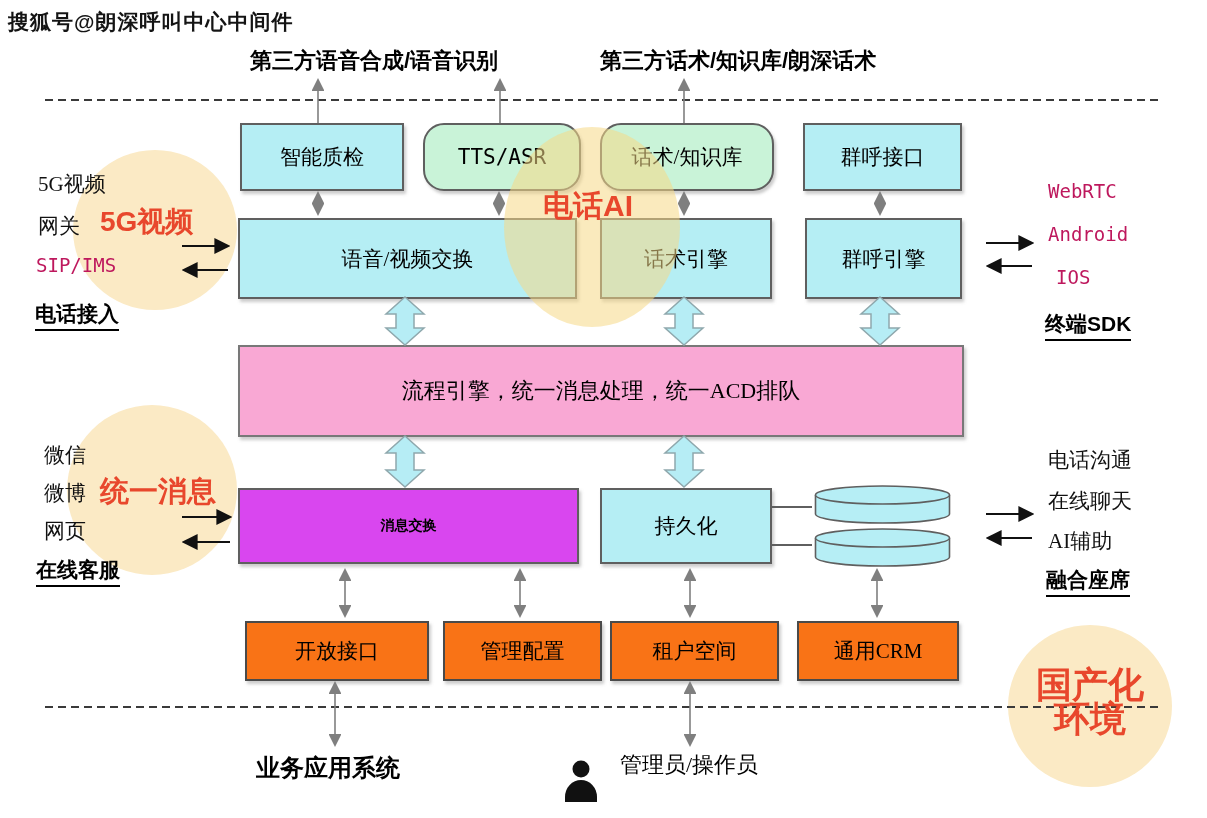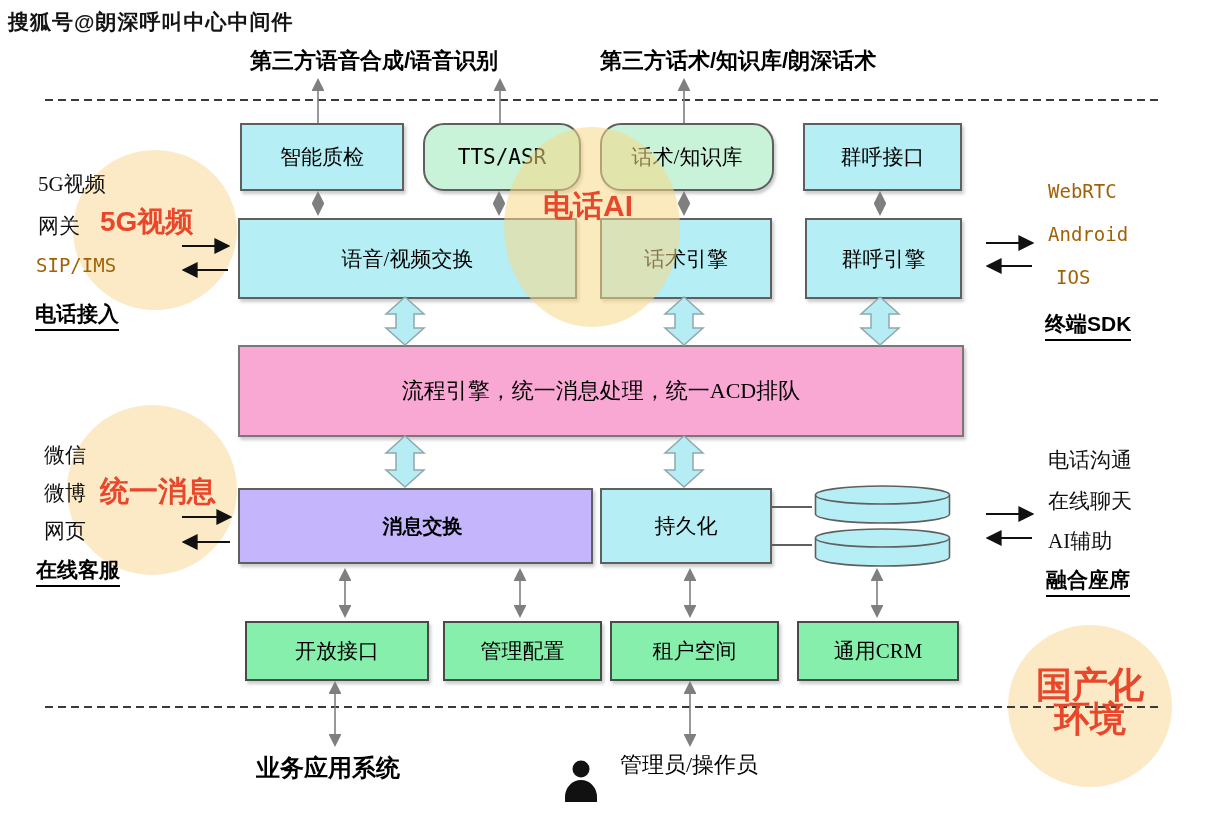--- a/index.html
+++ b/index.html
@@ -9,29 +9,29 @@
   .ycircle{position:absolute;border-radius:50%;background:#fbeac5;z-index:0;}
   .ycircle.translucent{background:rgba(246,216,134,0.55);z-index:2;}
   
   .box{position:absolute;display:flex;align-items:center;justify-content:center;
        border:2px solid #5f5f5f;box-shadow:2px 3px 3px rgba(110,110,110,0.35);
        font-family:"Liberation Serif","DejaVu Serif",serif;font-size:21px;color:#000;
        z-index:1;text-align:center;}
   .cyan{background:#b5eef4;}
   .green{background:#c9f3d8;border-radius:21px;}
   .corebox{background:#f9a8d4;font-size:22px;border:2px solid #787878;}
-  .pinkbox{background:#c4b5fd;font-family:"Liberation Sans","DejaVu Sans",sans-serif;
-           font-weight:bold;font-size:20px;padding-left:14px;}
-  .purple{background:#86efac;border:2px solid #4a4a4a;}
+  .pinkbox{background:#d946ef;font-family:"Liberation Sans","DejaVu Sans",sans-serif;
+           font-weight:bold;font-size:14px;}
+  .purple{background:#f97316;border:2px solid #4a4a4a;}
   
   .toplabel{position:absolute;font-size:22px;font-weight:600;color:#000;z-index:4;white-space:nowrap;}
   .sidetext{position:absolute;font-family:"Liberation Serif","DejaVu Serif",serif;
             font-size:21px;color:#111;z-index:4;white-space:nowrap;}
   .monotext{position:absolute;font-family:"DejaVu Sans Mono","Liberation Mono",monospace;
-            font-size:19px;color:#a16207;z-index:4;white-space:nowrap;}
+            font-size:19px;color:#be185d;z-index:4;white-space:nowrap;}
   .sidetitle{position:absolute;font-size:21px;font-weight:bold;color:#000;z-index:4;
              border-bottom:2px solid #000;padding-bottom:1px;white-space:nowrap;}
   .redbadge{position:absolute;font-weight:800;color:#e8472c;z-index:4;white-space:nowrap;}
   .watermark{position:absolute;left:8px;top:8px;font-size:21px;font-weight:800;color:#141414;
              letter-spacing:1px;text-shadow:1px 1px 0 rgba(255,255,255,0.9);z-index:5;}
   .bottomlabel{position:absolute;font-size:24px;font-weight:600;color:#000;z-index:4;white-space:nowrap;}
   .bottomlabel2{position:absolute;font-family:"Liberation Serif","DejaVu Serif",serif;
                 font-size:22px;color:#000;z-index:4;white-space:nowrap;}
   svg.overlay{position:absolute;left:0;top:0;z-index:3;pointer-events:none;}
 </style>

